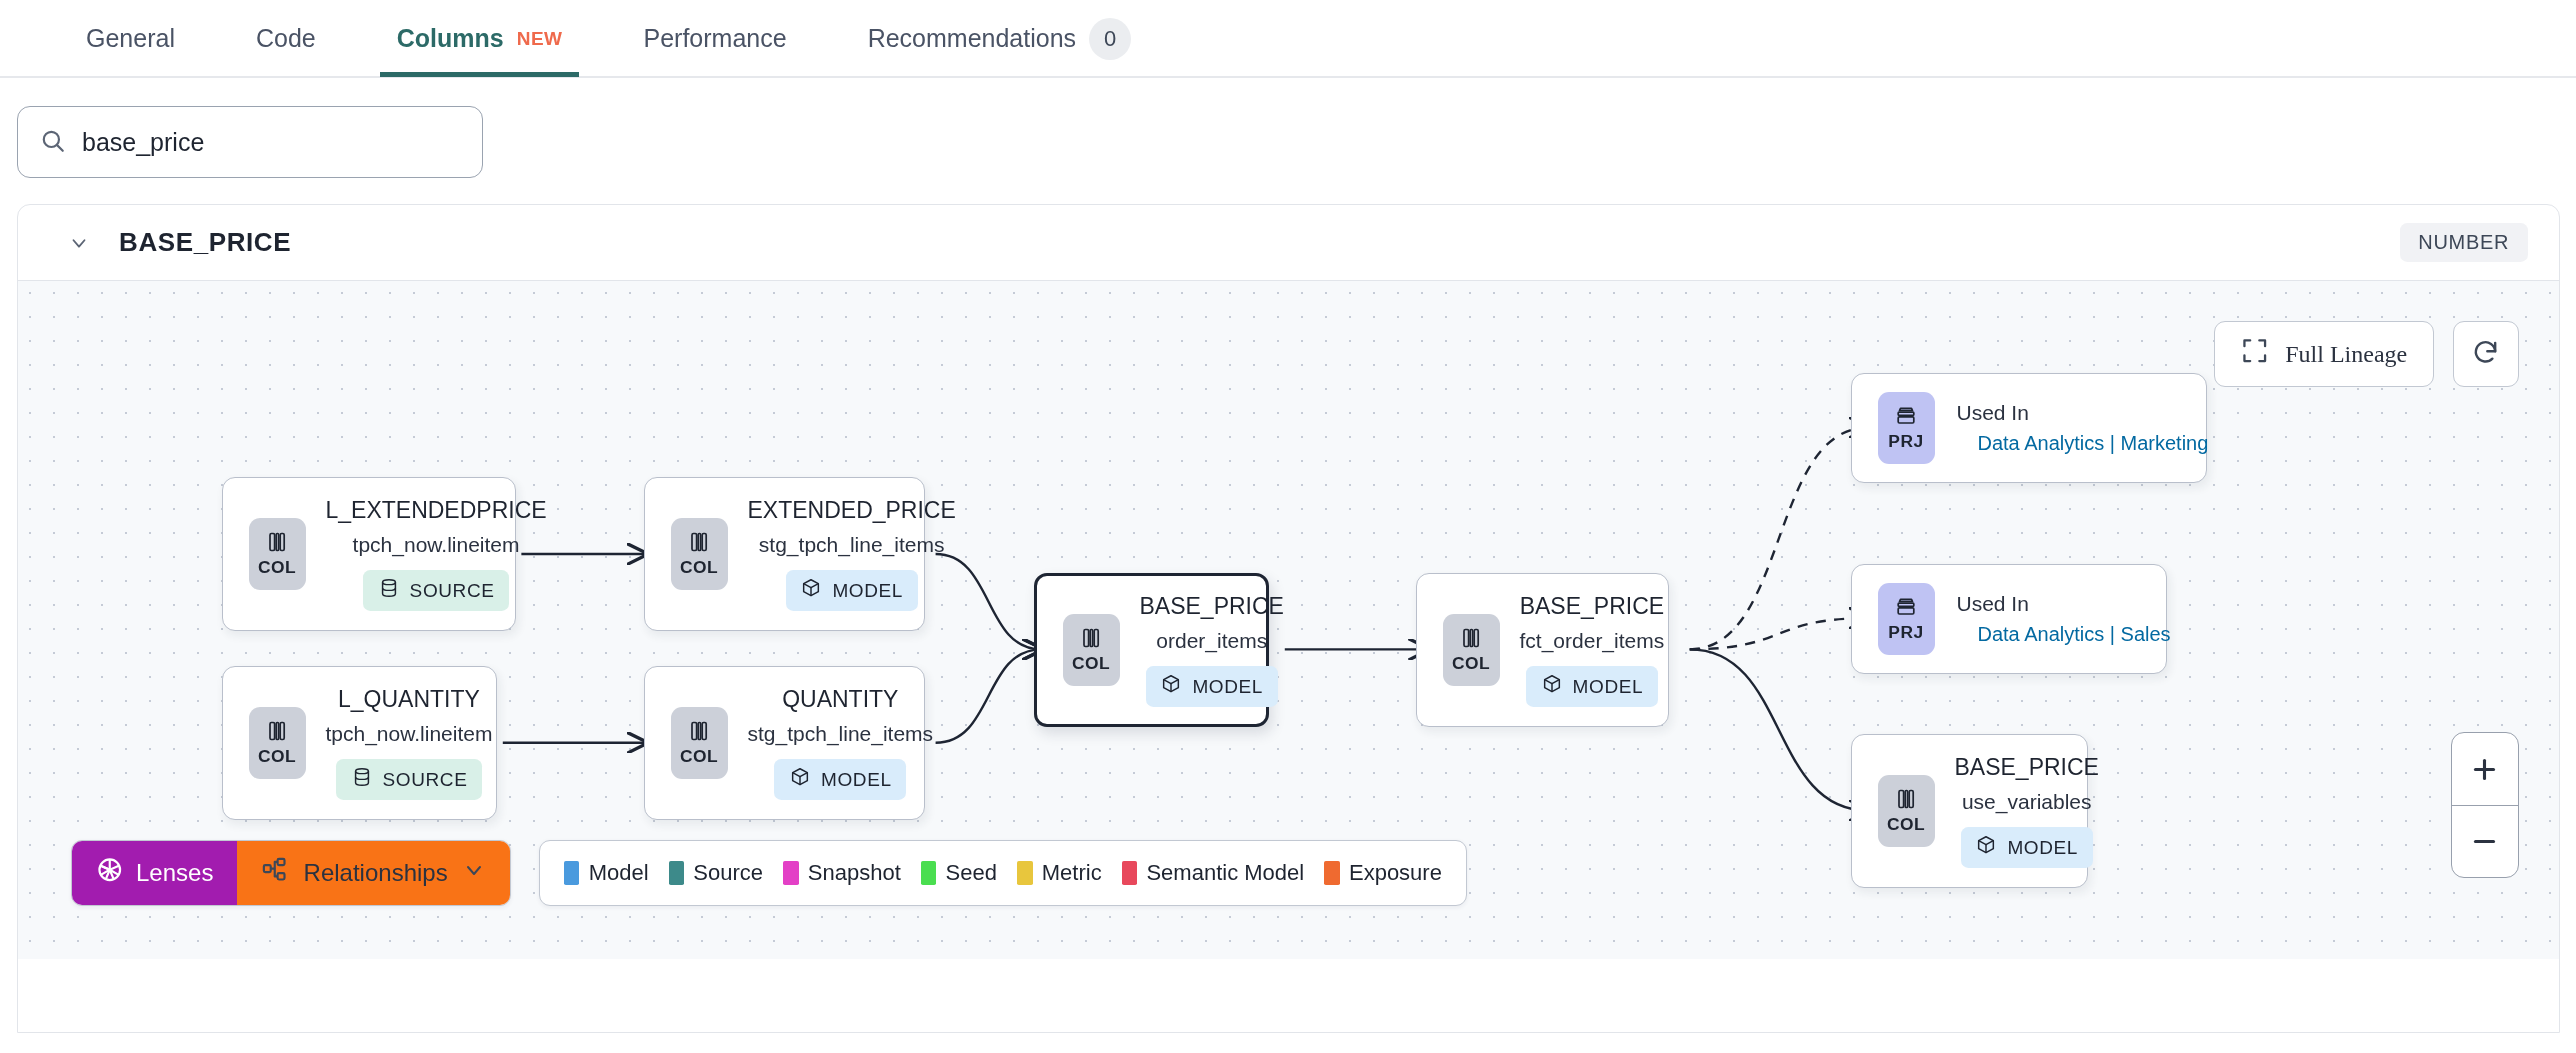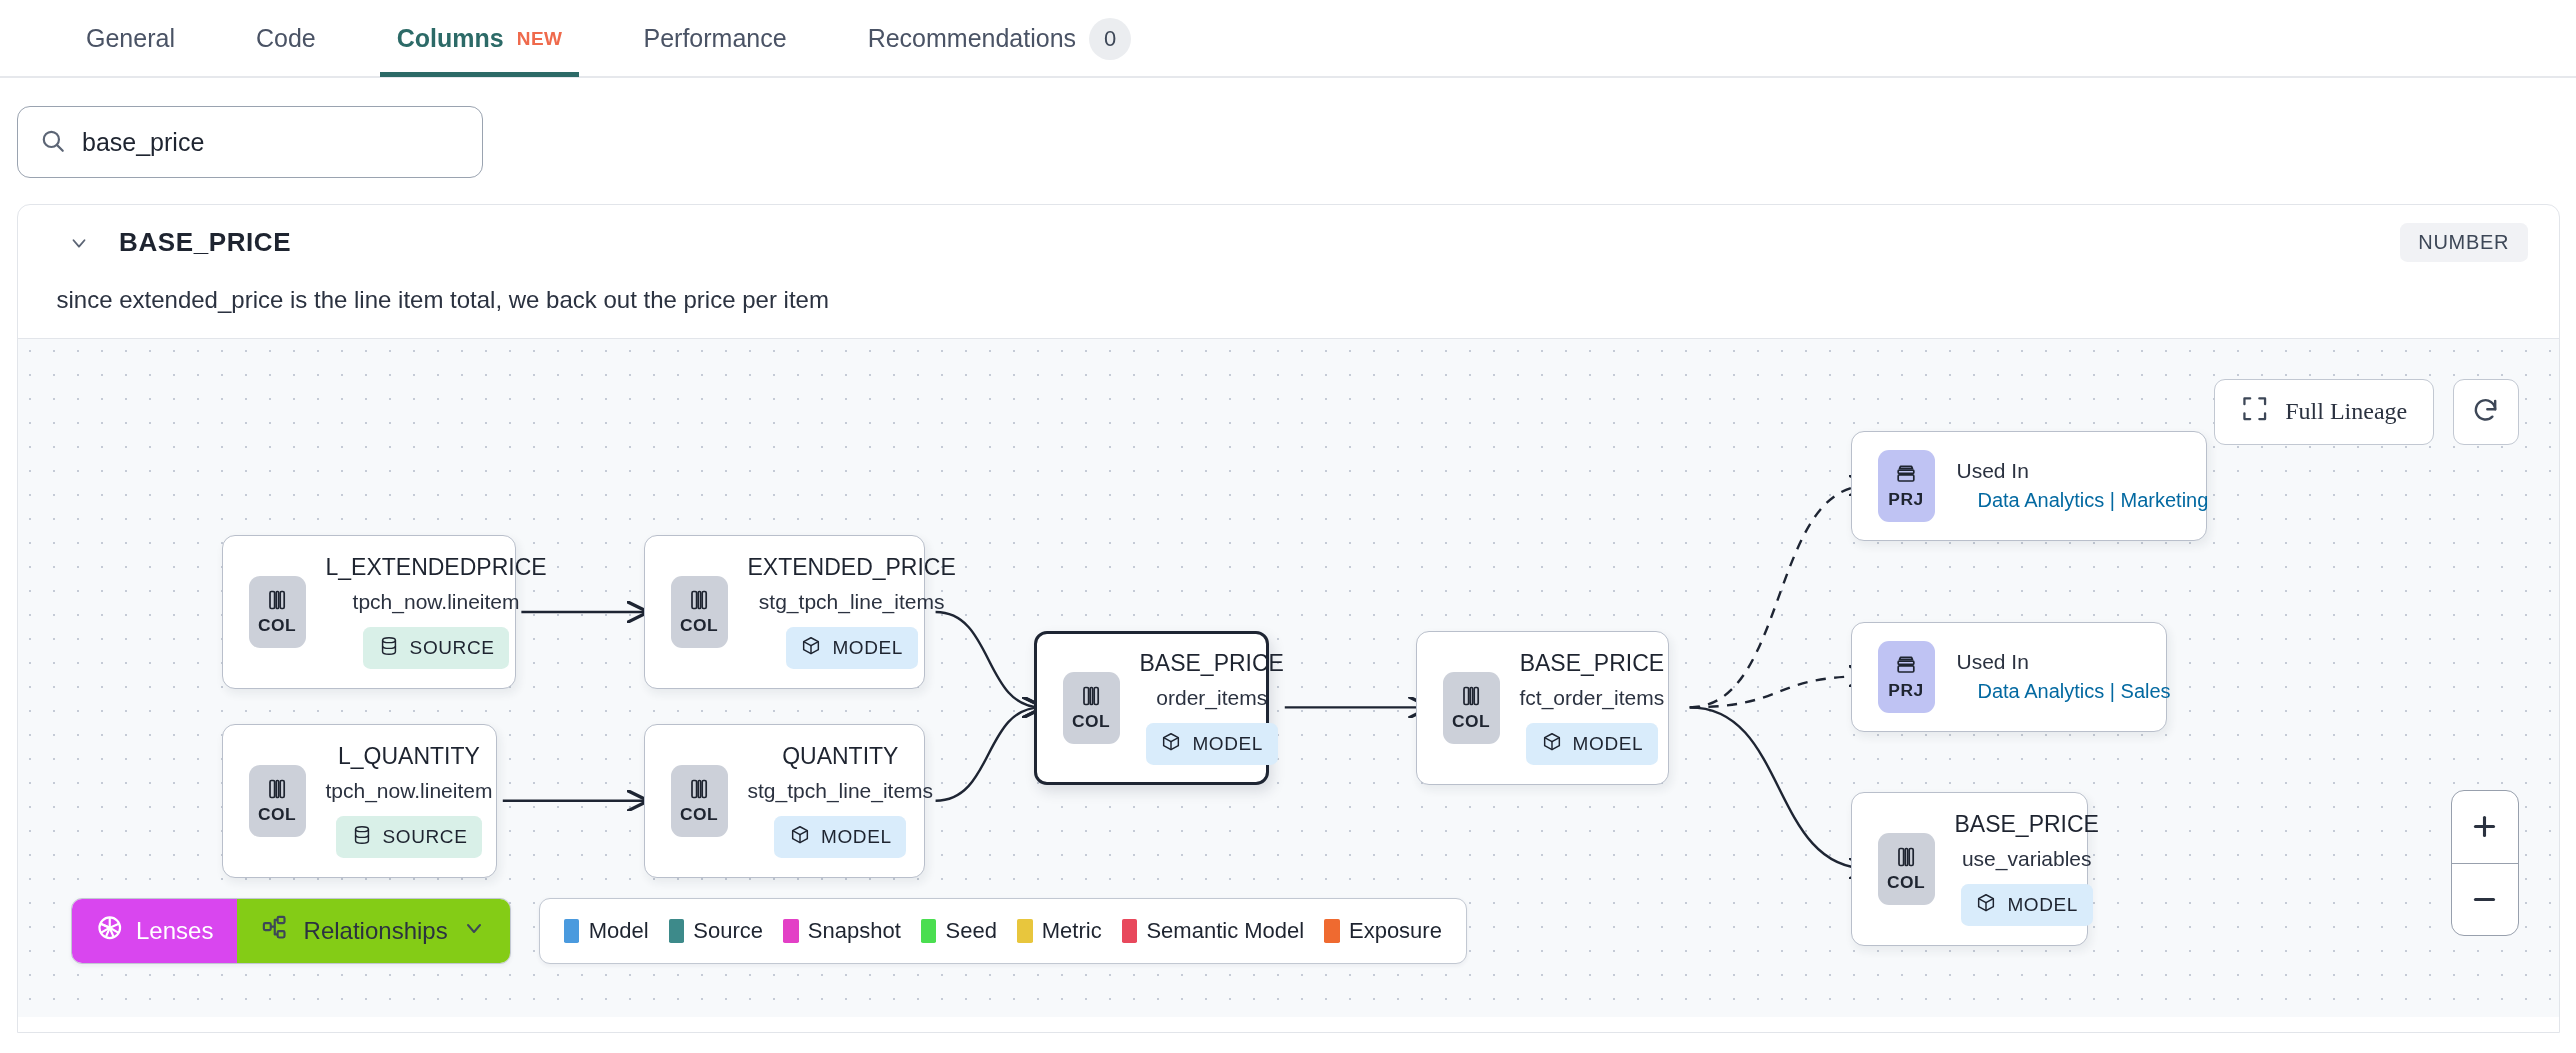--- a/index.html
+++ b/index.html
@@ -192,26 +192,26 @@
     position: absolute; left: 53px; bottom: 53px;
     display: flex; align-items: center; gap: 27.5px; z-index: 6;
   }
   .seg-group {
     display: flex; height: 66px;
     border-radius: 11px; overflow: hidden;
     border: 1.8px solid #c2c8d2; background: #fff;
     box-shadow: 0 1.8px 4.6px rgba(30,40,60,.06);
   }
   .seg-lenses {
-    background: #d946ef; color: #fff;
+    background: #a21caf; color: #fff;
     display: flex; align-items: center; gap: 13px;
     padding: 0 24px; font-size: 24px; cursor: pointer;
   }
   .seg-rel {
-    background: #84cc16; color: #2b3240;
+    background: #f97316; color: #2b3240;
     display: flex; align-items: center; gap: 14.7px;
     padding: 0 24px; font-size: 24px; cursor: pointer;
   }
   .legend {
     height: 66px; background: #fff;
     border: 1.8px solid #c2c8d2; border-radius: 11px;
     display: flex; align-items: center; gap: 20px;
     padding: 0 24px;
     box-shadow: 0 1.8px 4.6px rgba(30,40,60,.06);
   }
@@ -258,21 +258,20 @@
   <div class="col-head">
     <span class="chev">
       <svg width="22" height="22" viewBox="0 0 24 24" fill="none" stroke="#5c6575" stroke-width="2" stroke-linecap="round" stroke-linejoin="round">
           <polyline points="6 9 12 16 18 9"></polyline>
         </svg>
     </span>
     <span class="col-title">BASE_PRICE</span>
     <span class="col-type">NUMBER</span>
   </div>
 
-  <div class="col-desc">since extended_price is the line item total, we back out the price per item</div>
 
   <div class="canvas" id="canvas">
 
     <svg class="edges" id="edges" viewBox="0 0 2736 740" preserveAspectRatio="none">
       <defs>
         <marker id="ah" markerWidth="9" markerHeight="9" refX="8" refY="4.5" orient="auto">
           <path d="M0,0 L9,4.5 L0,9" fill="none" stroke="#1e2533" stroke-width="1.4"></path>
         </marker>
       </defs>
       <g id="edge-group" fill="none" stroke="#1e2533" stroke-width="2.6" marker-end="url(#ah)">

